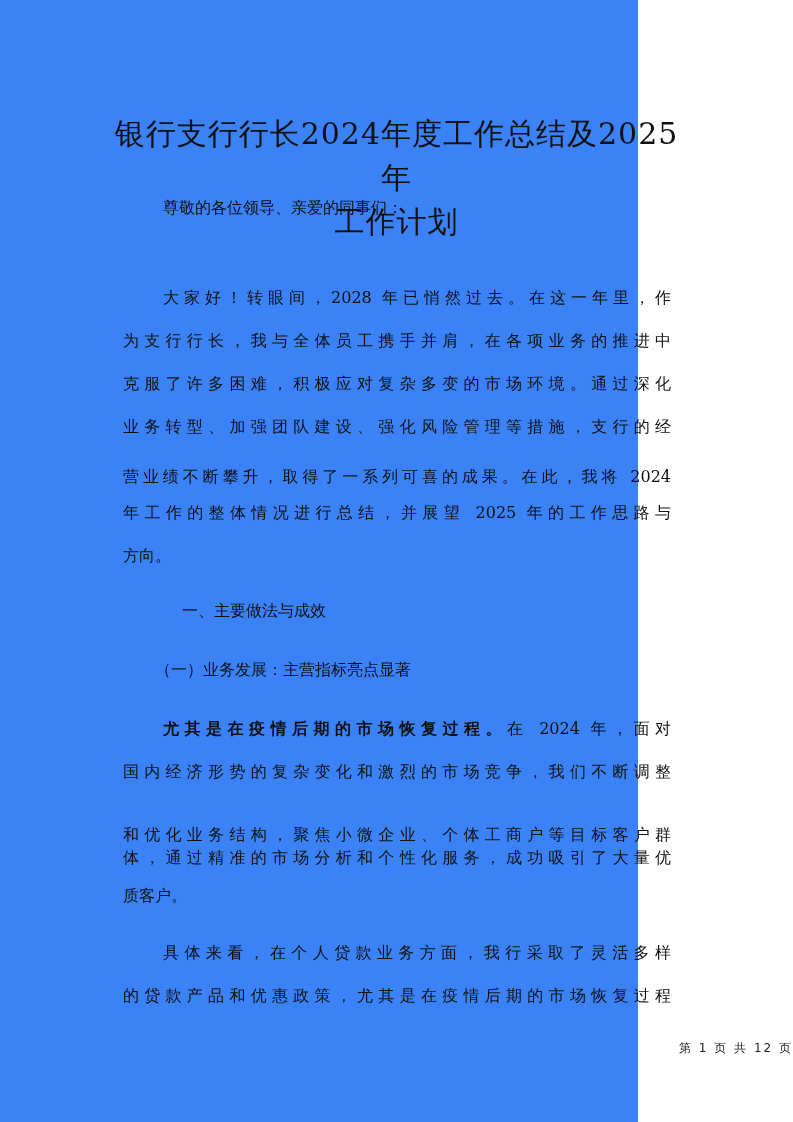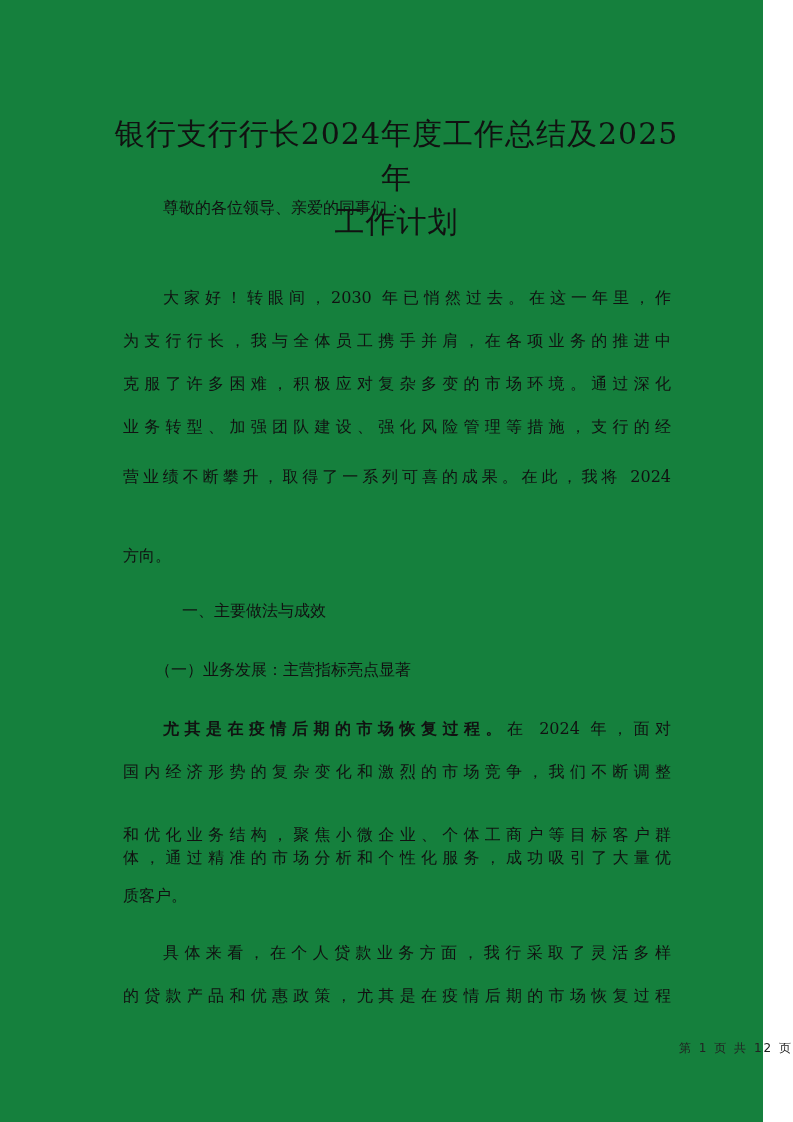--- a/index.html
+++ b/index.html
@@ -1,18 +1,18 @@
 <!DOCTYPE html>
 <html><head>
   <meta charset="utf-8">
   <style>
     html, body { margin: 0; padding: 0; background: #ffffff; }
     body { width: 793px; height: 1122px; position: relative; overflow: hidden;
       font-family: "DejaVu Serif", "Liberation Serif", serif; color: #111111; }
-    .page { position: absolute; left: 0; top: 0; width: 763px; height: 1122px; background: #15803d; }
+    .page { position: absolute; left: 0; top: 0; width: 638px; height: 1122px; background: #3b82f6; }
     .title { position: absolute; left: 100px; width: 593px; top: 112px; text-align: center;
       font-size: 30px; line-height: 44px; letter-spacing: 1px; color: #111; }
     .line { position: absolute; left: 123px; width: 548px; font-size: 16px; line-height: 26px;
       white-space: nowrap; text-align: justify; text-align-last: justify; letter-spacing: 0px; }
     .line.indent { left: 163px; width: 508px; }
     .line.last { text-align-last: left; }
     .line.heading { text-align-last: left; }
     .bold { font-weight: bold; }
     .footer { position: absolute; left: 0; width: 793px; top: 1040px; text-align: right;
       font-size: 12px; color: #222; font-family: "DejaVu Sans", sans-serif; letter-spacing: 2px; }
@@ -22,25 +22,26 @@
 
 <div class="page">
 
   <div class="title">
     <div>银行支行行长2024年度工作总结及2025年</div>
     <div>工作计划</div>
   </div>
 
   <div class="line indent heading" style="top:195px;">尊敬的各位领导、亲爱的同事们：</div>
 
-  <div class="line indent" style="top:285px;">大家好！转眼间，2030 年已悄然过去。在这一年里，作</div>
+  <div class="line indent" style="top:285px;">大家好！转眼间，2028 年已悄然过去。在这一年里，作</div>
   <div class="line" style="top:328px;">为支行行长，我与全体员工携手并肩，在各项业务的推进中</div>
   <div class="line" style="top:371px;">克服了许多困难，积极应对复杂多变的市场环境。通过深化</div>
   <div class="line" style="top:414px;">业务转型、加强团队建设、强化风险管理等措施，支行的经</div>
   <div class="line" style="top:464px;">营业绩不断攀升，取得了一系列可喜的成果。在此，我将 2024</div>
+  <div class="line" style="top:500px;">年工作的整体情况进行总结，并展望 2025 年的工作思路与</div>
   <div class="line last" style="top:543px;">方向。</div>
 
   <div class="line indent heading" style="top:598px;margin-left:19px;">一、主要做法与成效</div>
 
   <div class="line heading" style="top:657px; left:155px;">（一）业务发展：主营指标亮点显著</div>
 
   <div class="line indent" style="top:716px;"><span class="bold">尤其是在疫情后期的市场恢复过程。</span><span>在 2024 年，面对</span></div>
   <div class="line" style="top:759px;">国内经济形势的复杂变化和激烈的市场竞争，我们不断调整</div>
   <div class="line" style="top:802px;margin-top:20px;">和优化业务结构，聚焦小微企业、个体工商户等目标客户群</div>
   <div class="line" style="top:845px;">体，通过精准的市场分析和个性化服务，成功吸引了大量优</div>

